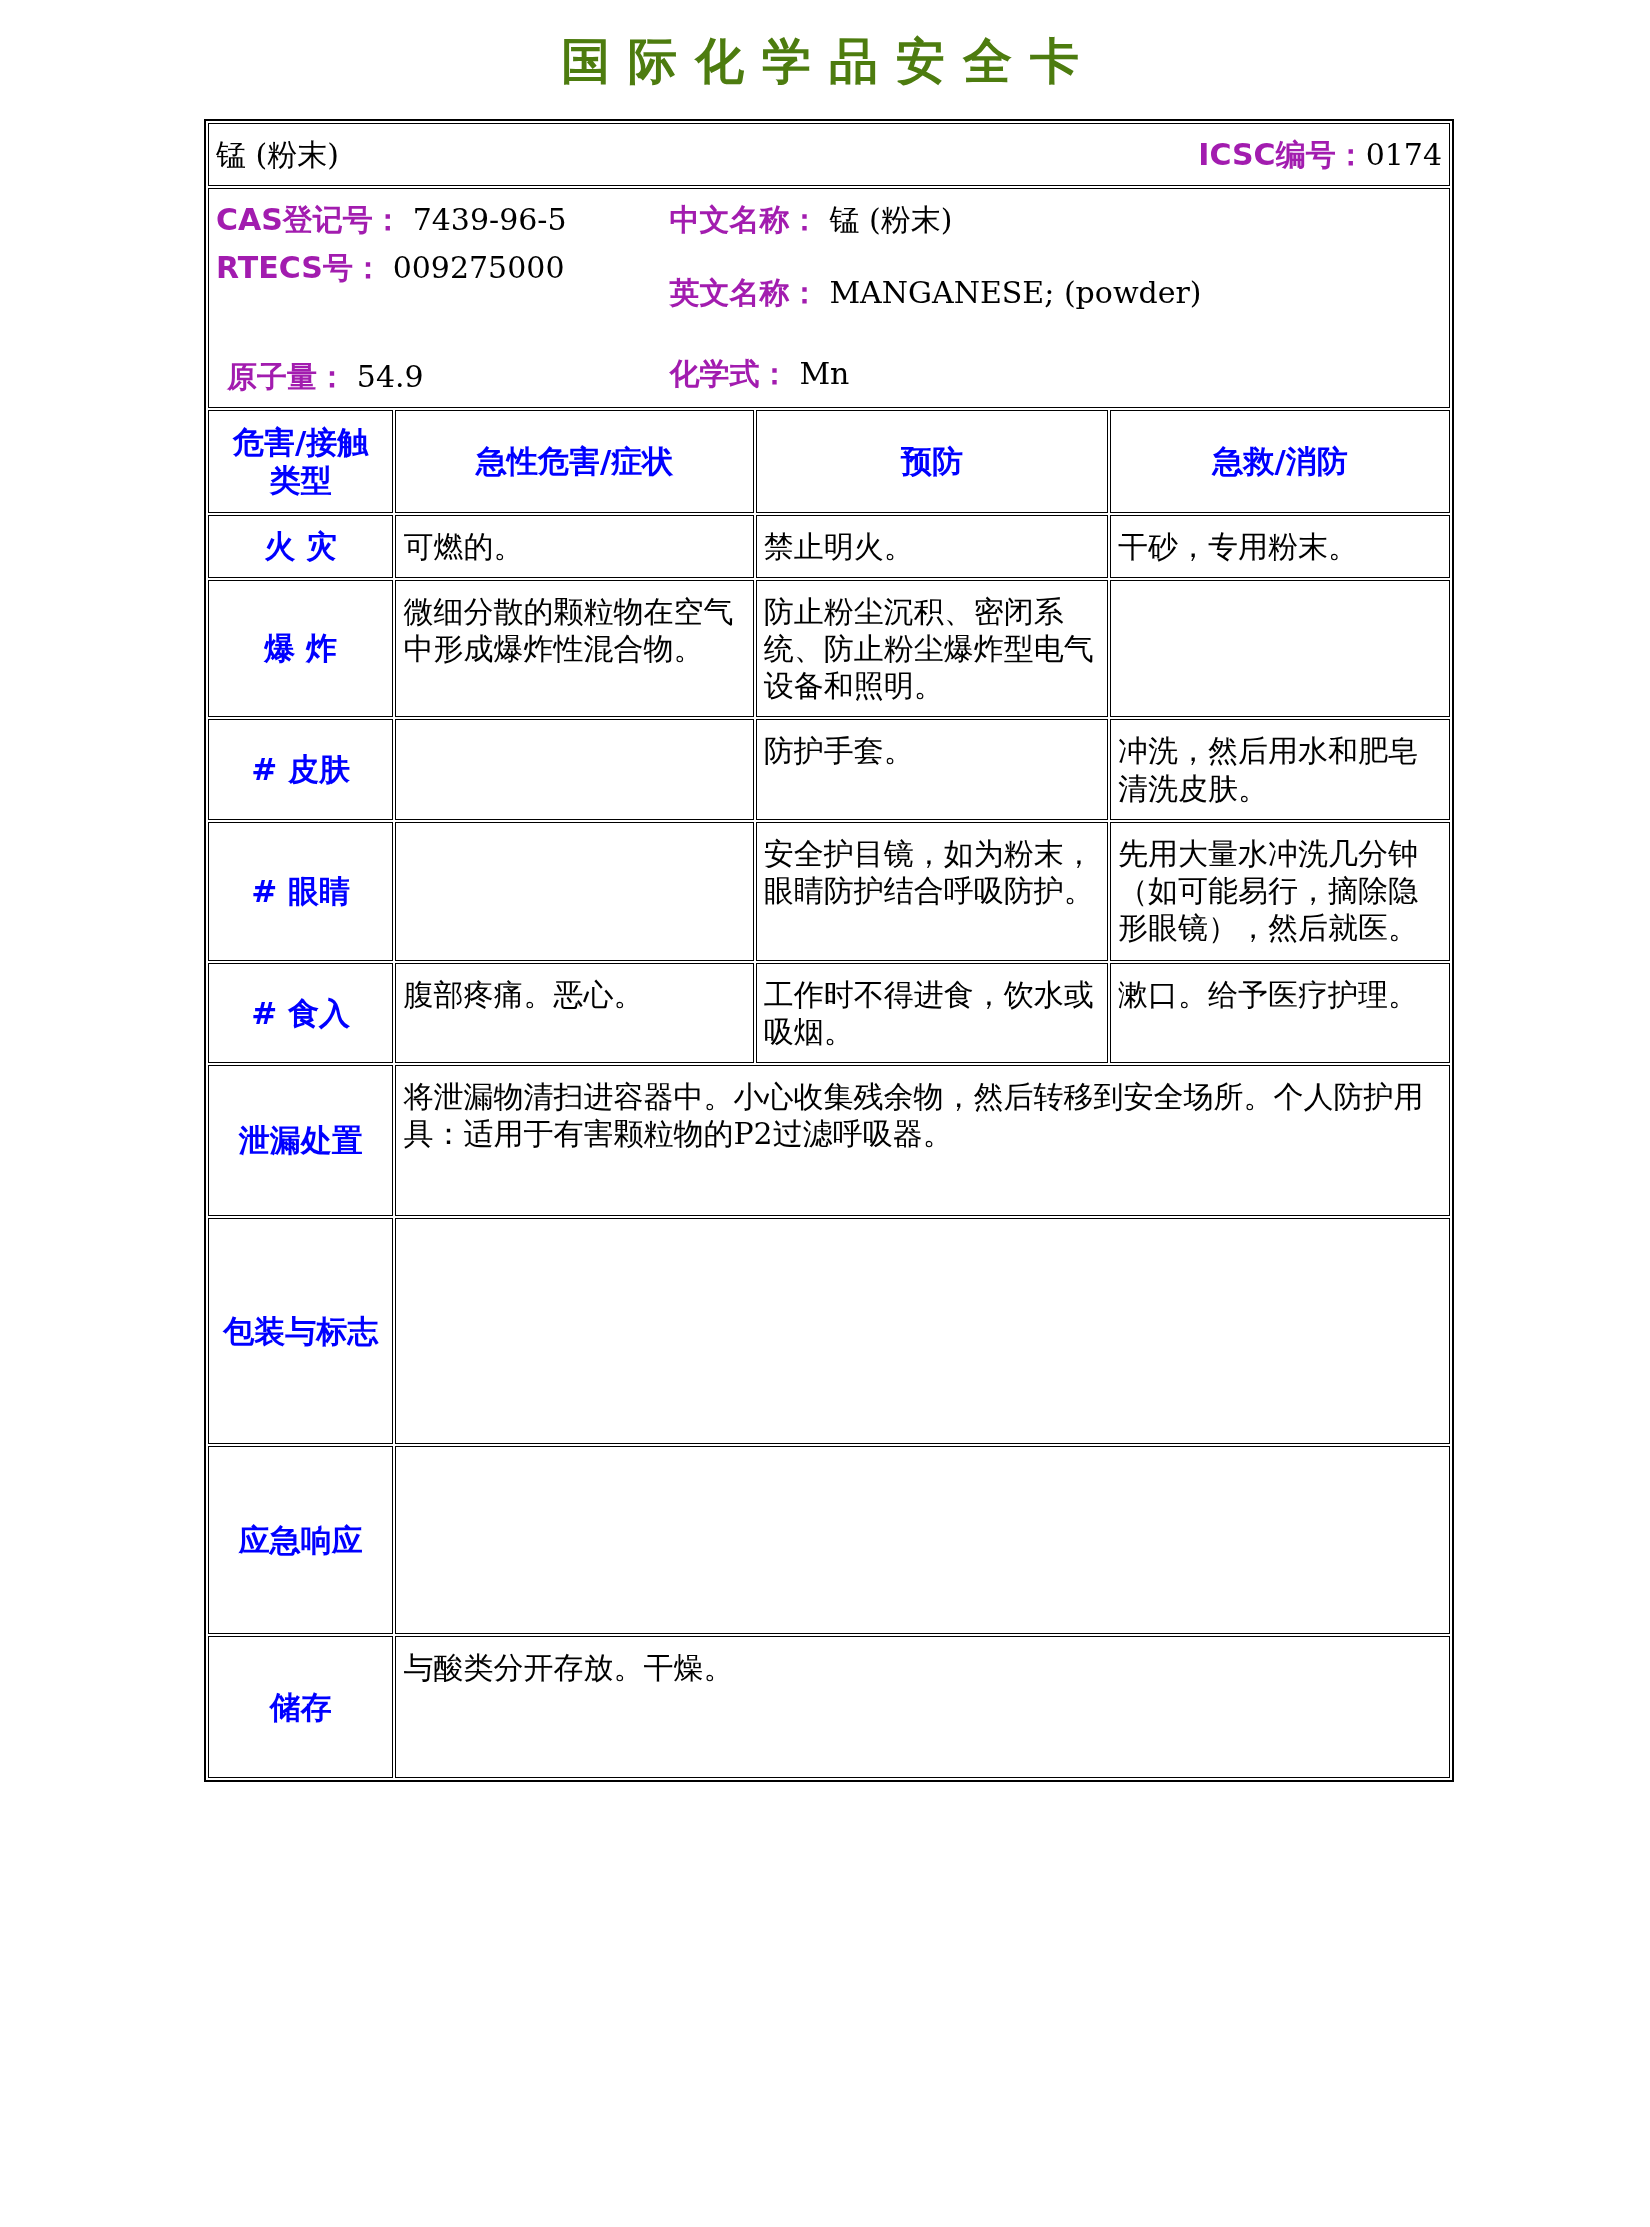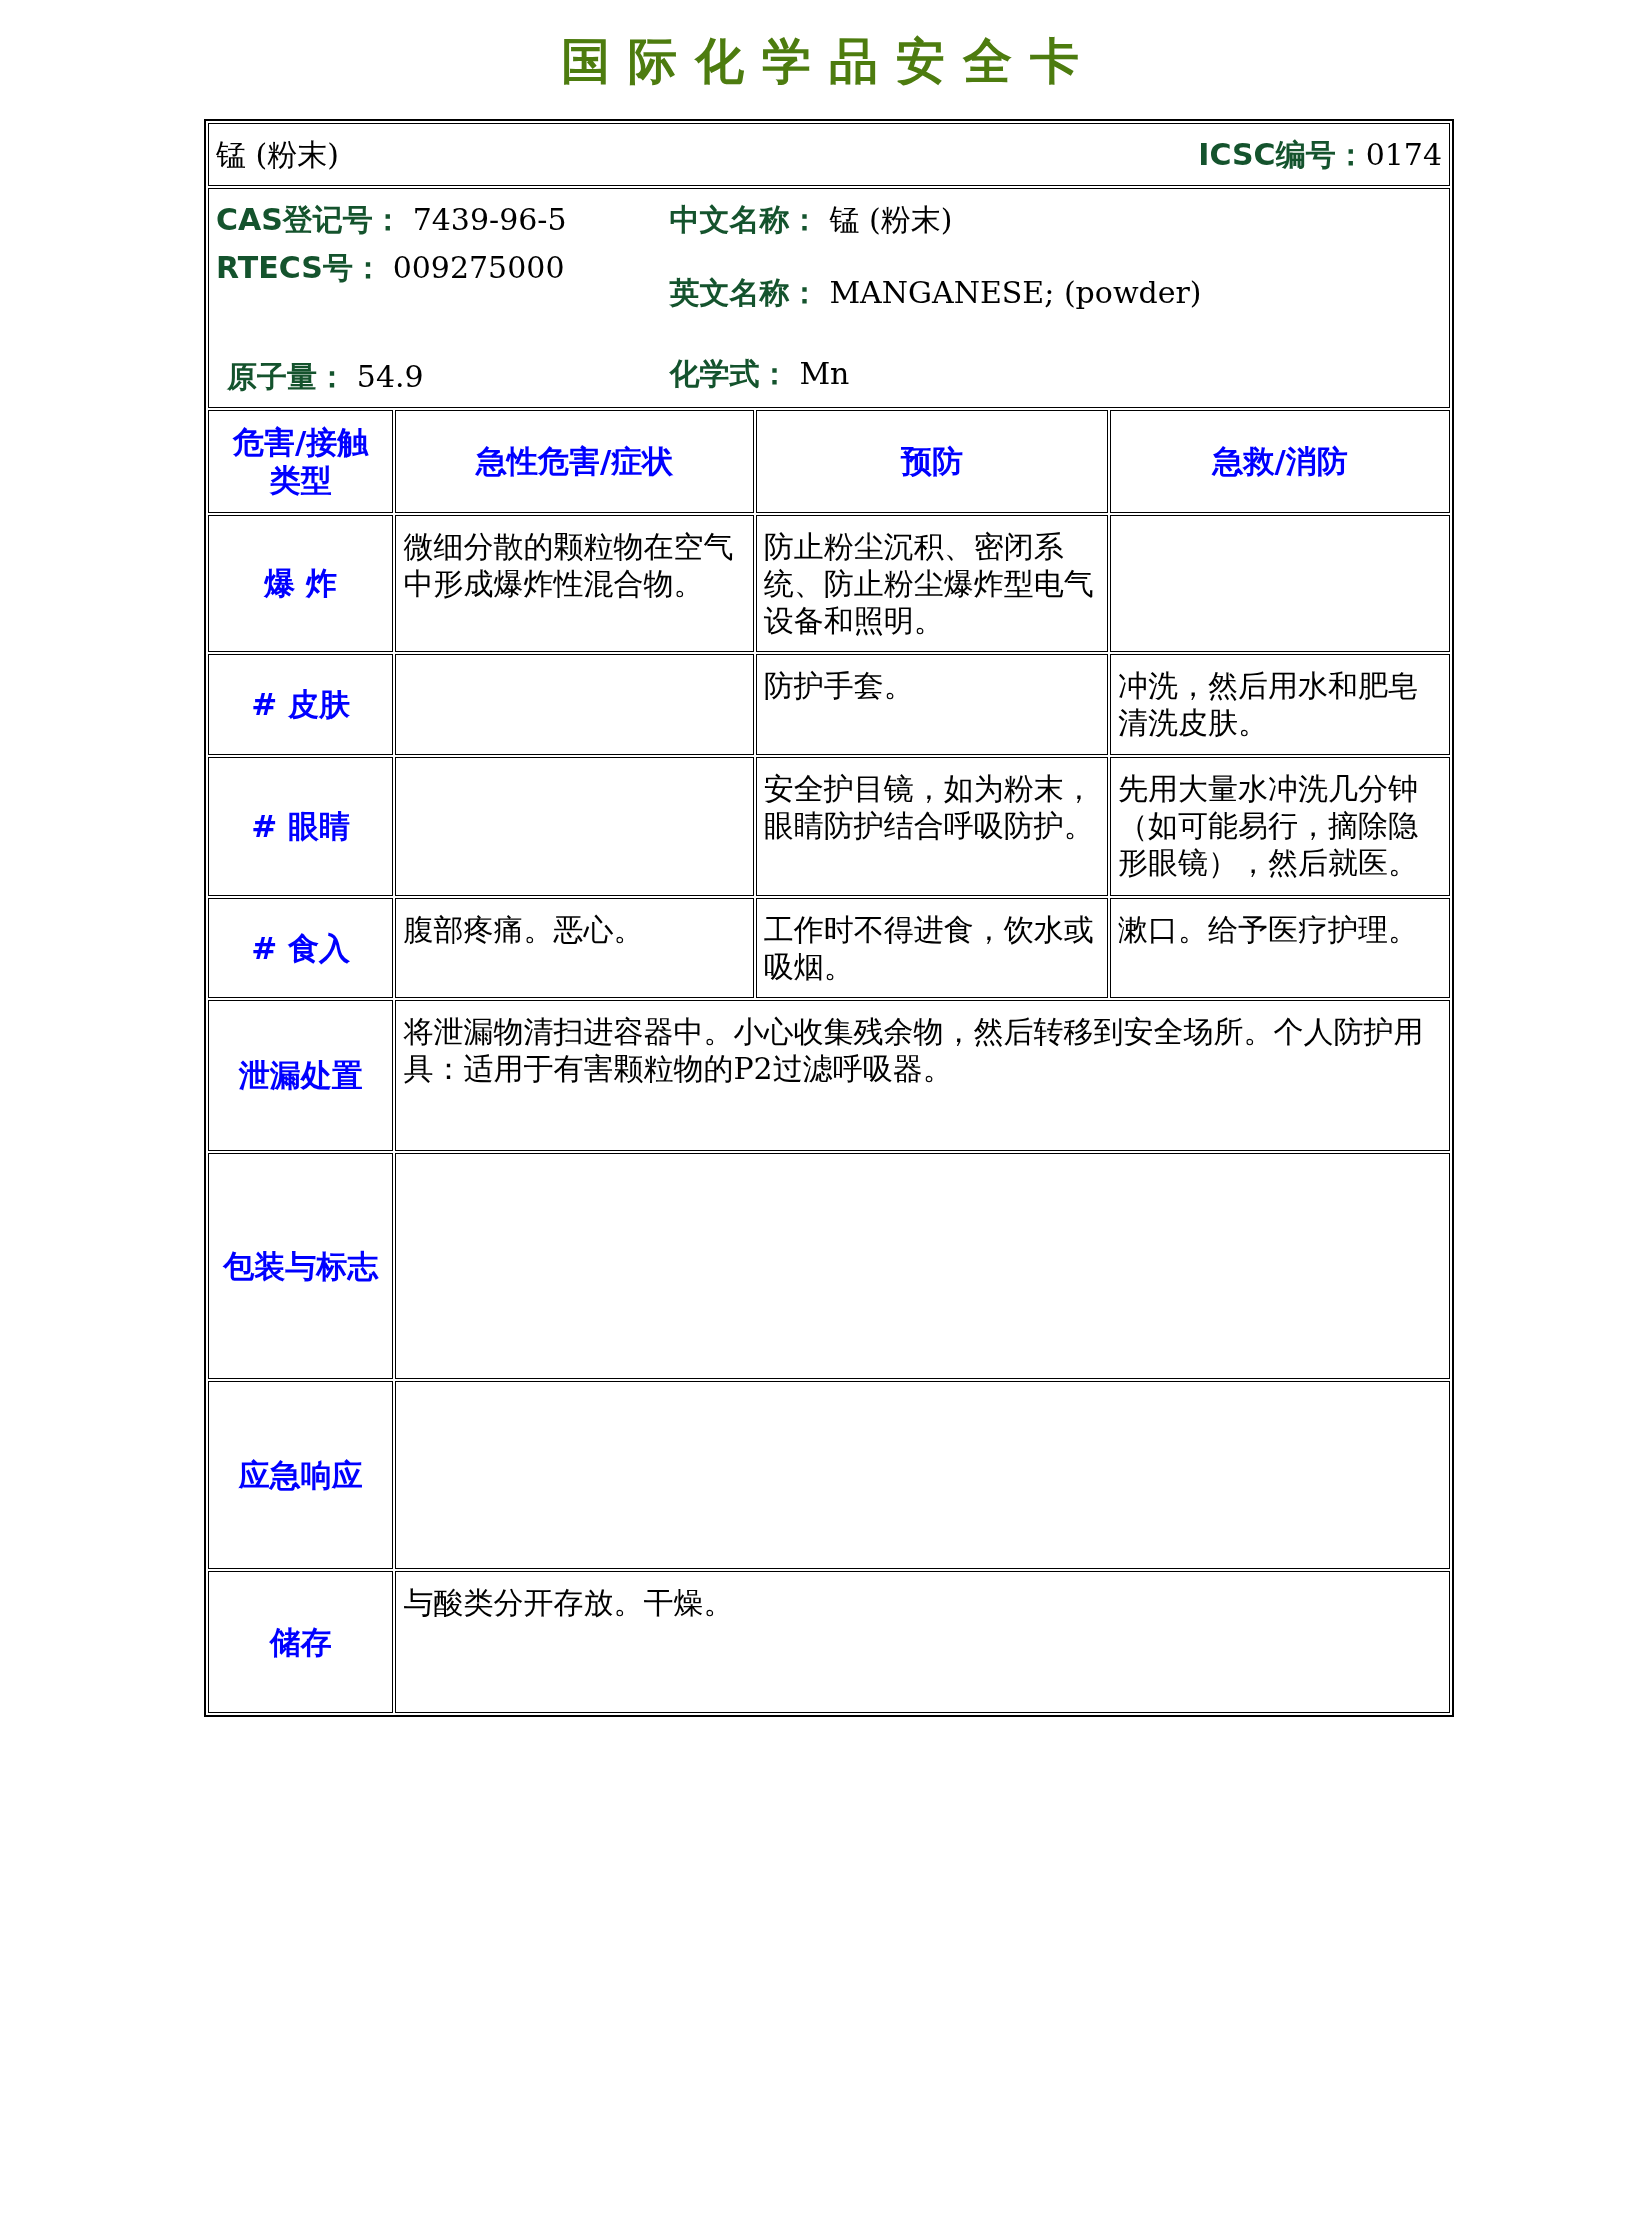--- a/index.html
+++ b/index.html
@@ -31,21 +31,21 @@
   col.c1{width:15%;} col.c2{width:29%;} col.c3{width:28.5%;} col.c4{width:27.5%;}
   td{
     border:1.4px solid #000;
     vertical-align:top;
     padding:12px 7px;
     font-size:30px;
     line-height:1.24;
     word-break:break-all;
   }
   .lbl{
-    color:#14532d;
+    color:#a21caf;
     font-family:"DejaVu Sans","Liberation Sans",sans-serif;
     font-weight:bold;
   }
   td.label{
     color:#0000ff;
     font-family:"DejaVu Sans","Liberation Sans",sans-serif;
     font-weight:bold;
     text-align:center;
     vertical-align:middle;
     font-size:31px;
@@ -124,20 +124,26 @@
   </tr>
 
   <tr class="r-hdr">
     <td class="hdr">危害/接触
 类型</td>
     <td class="hdr">急性危害/症状</td>
     <td class="hdr">预防</td>
     <td class="hdr">急救/消防</td>
   </tr>
 
+  <tr class="r-fire">
+    <td class="label">火 灾</td>
+    <td>可燃的。</td>
+    <td>禁止明火。</td>
+    <td>干砂，专用粉末。</td>
+  </tr>
 
   <tr class="r-explosion">
     <td class="label">爆 炸</td>
     <td>微细分散的颗粒物在空气中形成爆炸性混合物。</td>
     <td>防止粉尘沉积、密闭系统、防止粉尘爆炸型电气设备和照明。</td>
     <td></td>
   </tr>
 
 
 

